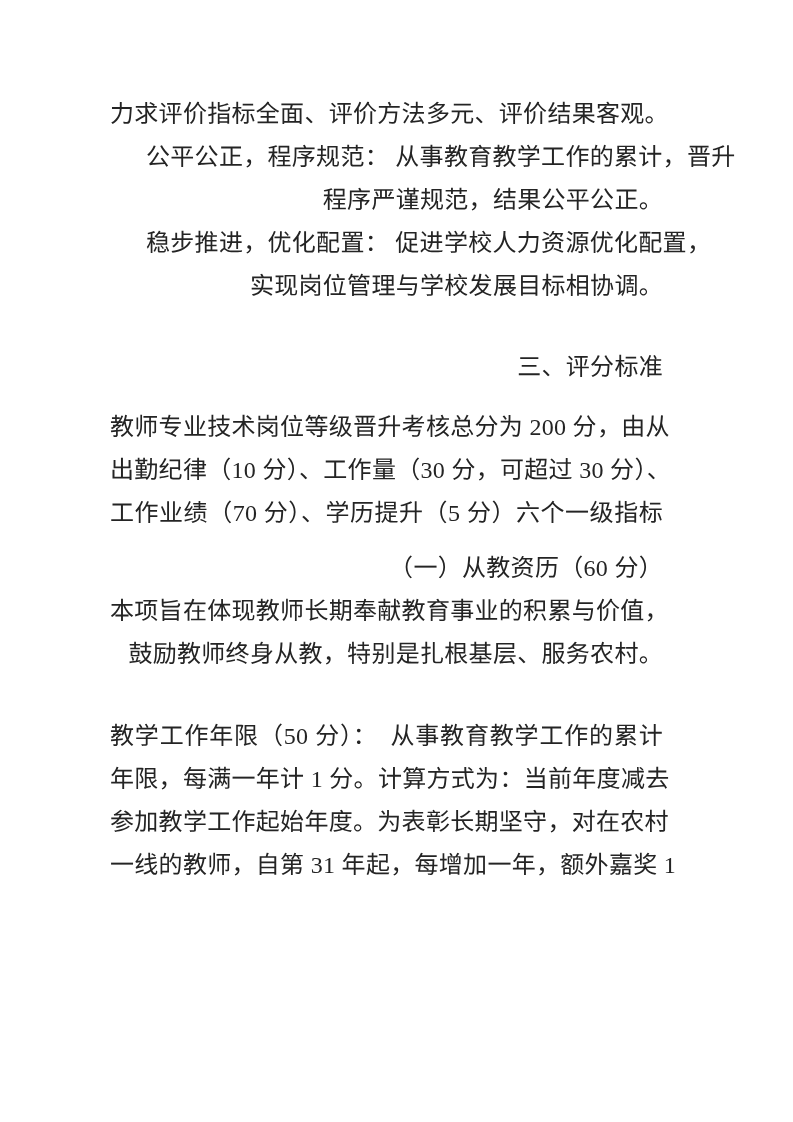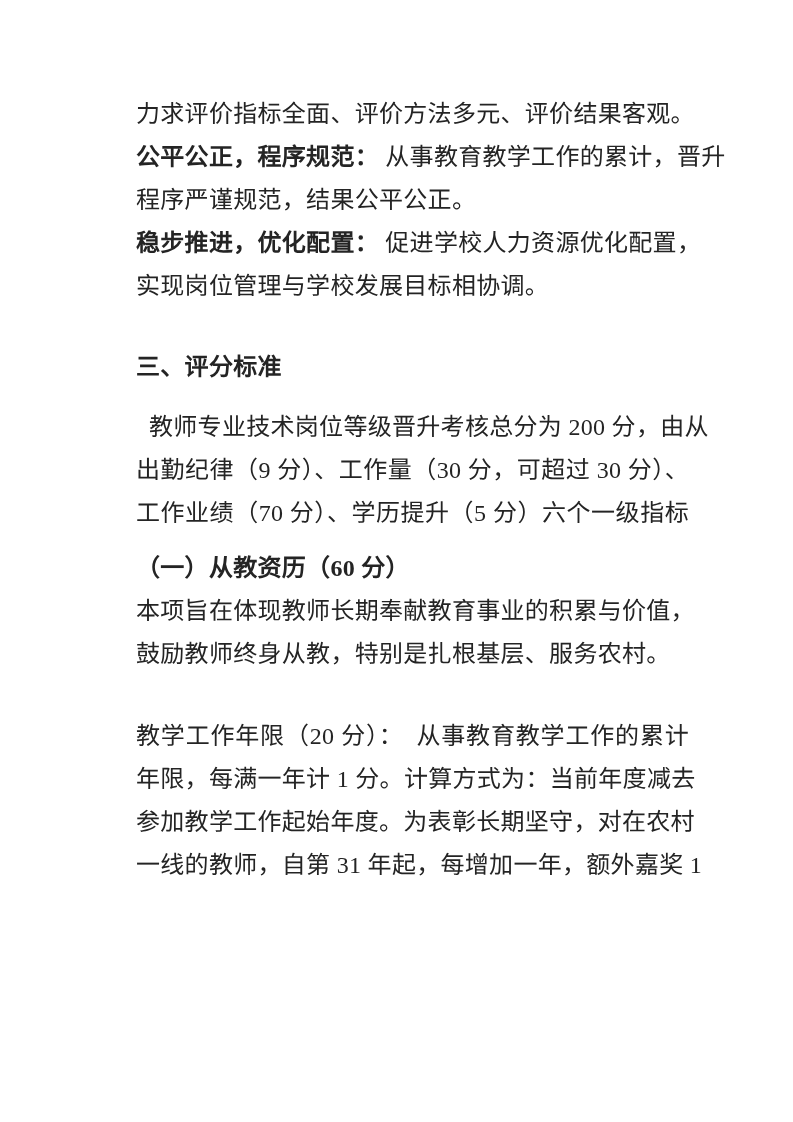--- a/index.html
+++ b/index.html
@@ -11,39 +11,40 @@
     position: relative;
     width: 793px;
     height: 1122px;
     background: #ffffff;
     overflow: hidden;
     font-family: "Liberation Serif", "DejaVu Serif", serif;
     color: #242424;
   }
   .content {
     position: absolute;
-    left: 136px;
+    left: 110px;
     top: 93px;
     width: 553px;
   }
   .ln {
     font-size: 24px;
     line-height: 43px;
     height: 43px;
     white-space: nowrap;
     letter-spacing: 0.3px;
+    text-align: right;
   }
   .fill {
     text-align: justify;
     text-align-last: justify;
   }
-  .h { font-weight: bold; }
-  .b { font-weight: bold; }
+  .h { font-weight: normal; }
+  .b { font-weight: normal; margin-left: 36px; }
   .mt38 { margin-top: 38px; }
-  .mt17 { margin-top: 17px; margin-left: 13px; }
+  .mt17 { margin-top: 17px; }
   .mt12 { margin-top: 12px; }
   .mt39 { margin-top: 39px; }
 </style>
 </head>
 <body>
 
 <div class="page">
   <div class="content">
 
     <div class="ln fill"><span>力求评价指标全面、评价方法多元、评价结果客观。</span></div>
@@ -52,27 +53,27 @@
 
     <div class="ln"><span>程序严谨规范，结果公平公正。</span></div>
 
     <div class="ln fill"><span class="b">稳步推进，优化配置：</span><span> 促进学校人力资源优化配置，</span></div>
 
     <div class="ln"><span>实现岗位管理与学校发展目标相协调。</span></div>
 
     <div class="ln h mt38"><span>三、评分标准</span></div>
 
     <div class="ln fill mt17"><span>教师专业技术岗位等级晋升考核总分为 200 分，由从</span></div>
-    <div class="ln fill"><span>出勤纪律（9 分）、工作量（30 分，可超过 30 分）、</span></div>
+    <div class="ln fill"><span>出勤纪律（10 分）、工作量（30 分，可超过 30 分）、</span></div>
     <div class="ln fill"><span>工作业绩（70 分）、学历提升（5 分）六个一级指标</span></div>
 
     <div class="ln h mt12"><span>（一）从教资历（60 分）</span></div>
 
     <div class="ln fill"><span>本项旨在体现教师长期奉献教育事业的积累与价值，</span></div>
     <div class="ln"><span>鼓励教师终身从教，特别是扎根基层、服务农村。</span></div>
 
-    <div class="ln fill mt39"><span>教学工作年限（20 分）：　从事教育教学工作的累计</span></div>
+    <div class="ln fill mt39"><span>教学工作年限（50 分）：　从事教育教学工作的累计</span></div>
     <div class="ln fill"><span>年限，每满一年计 1 分。计算方式为：当前年度减去</span></div>
     <div class="ln fill"><span>参加教学工作起始年度。为表彰长期坚守，对在农村</span></div>
     <div class="ln fill"><span>一线的教师，自第 31 年起，每增加一年，额外嘉奖 1</span></div>
 
   </div>
 </div>
 
 </body></html>

